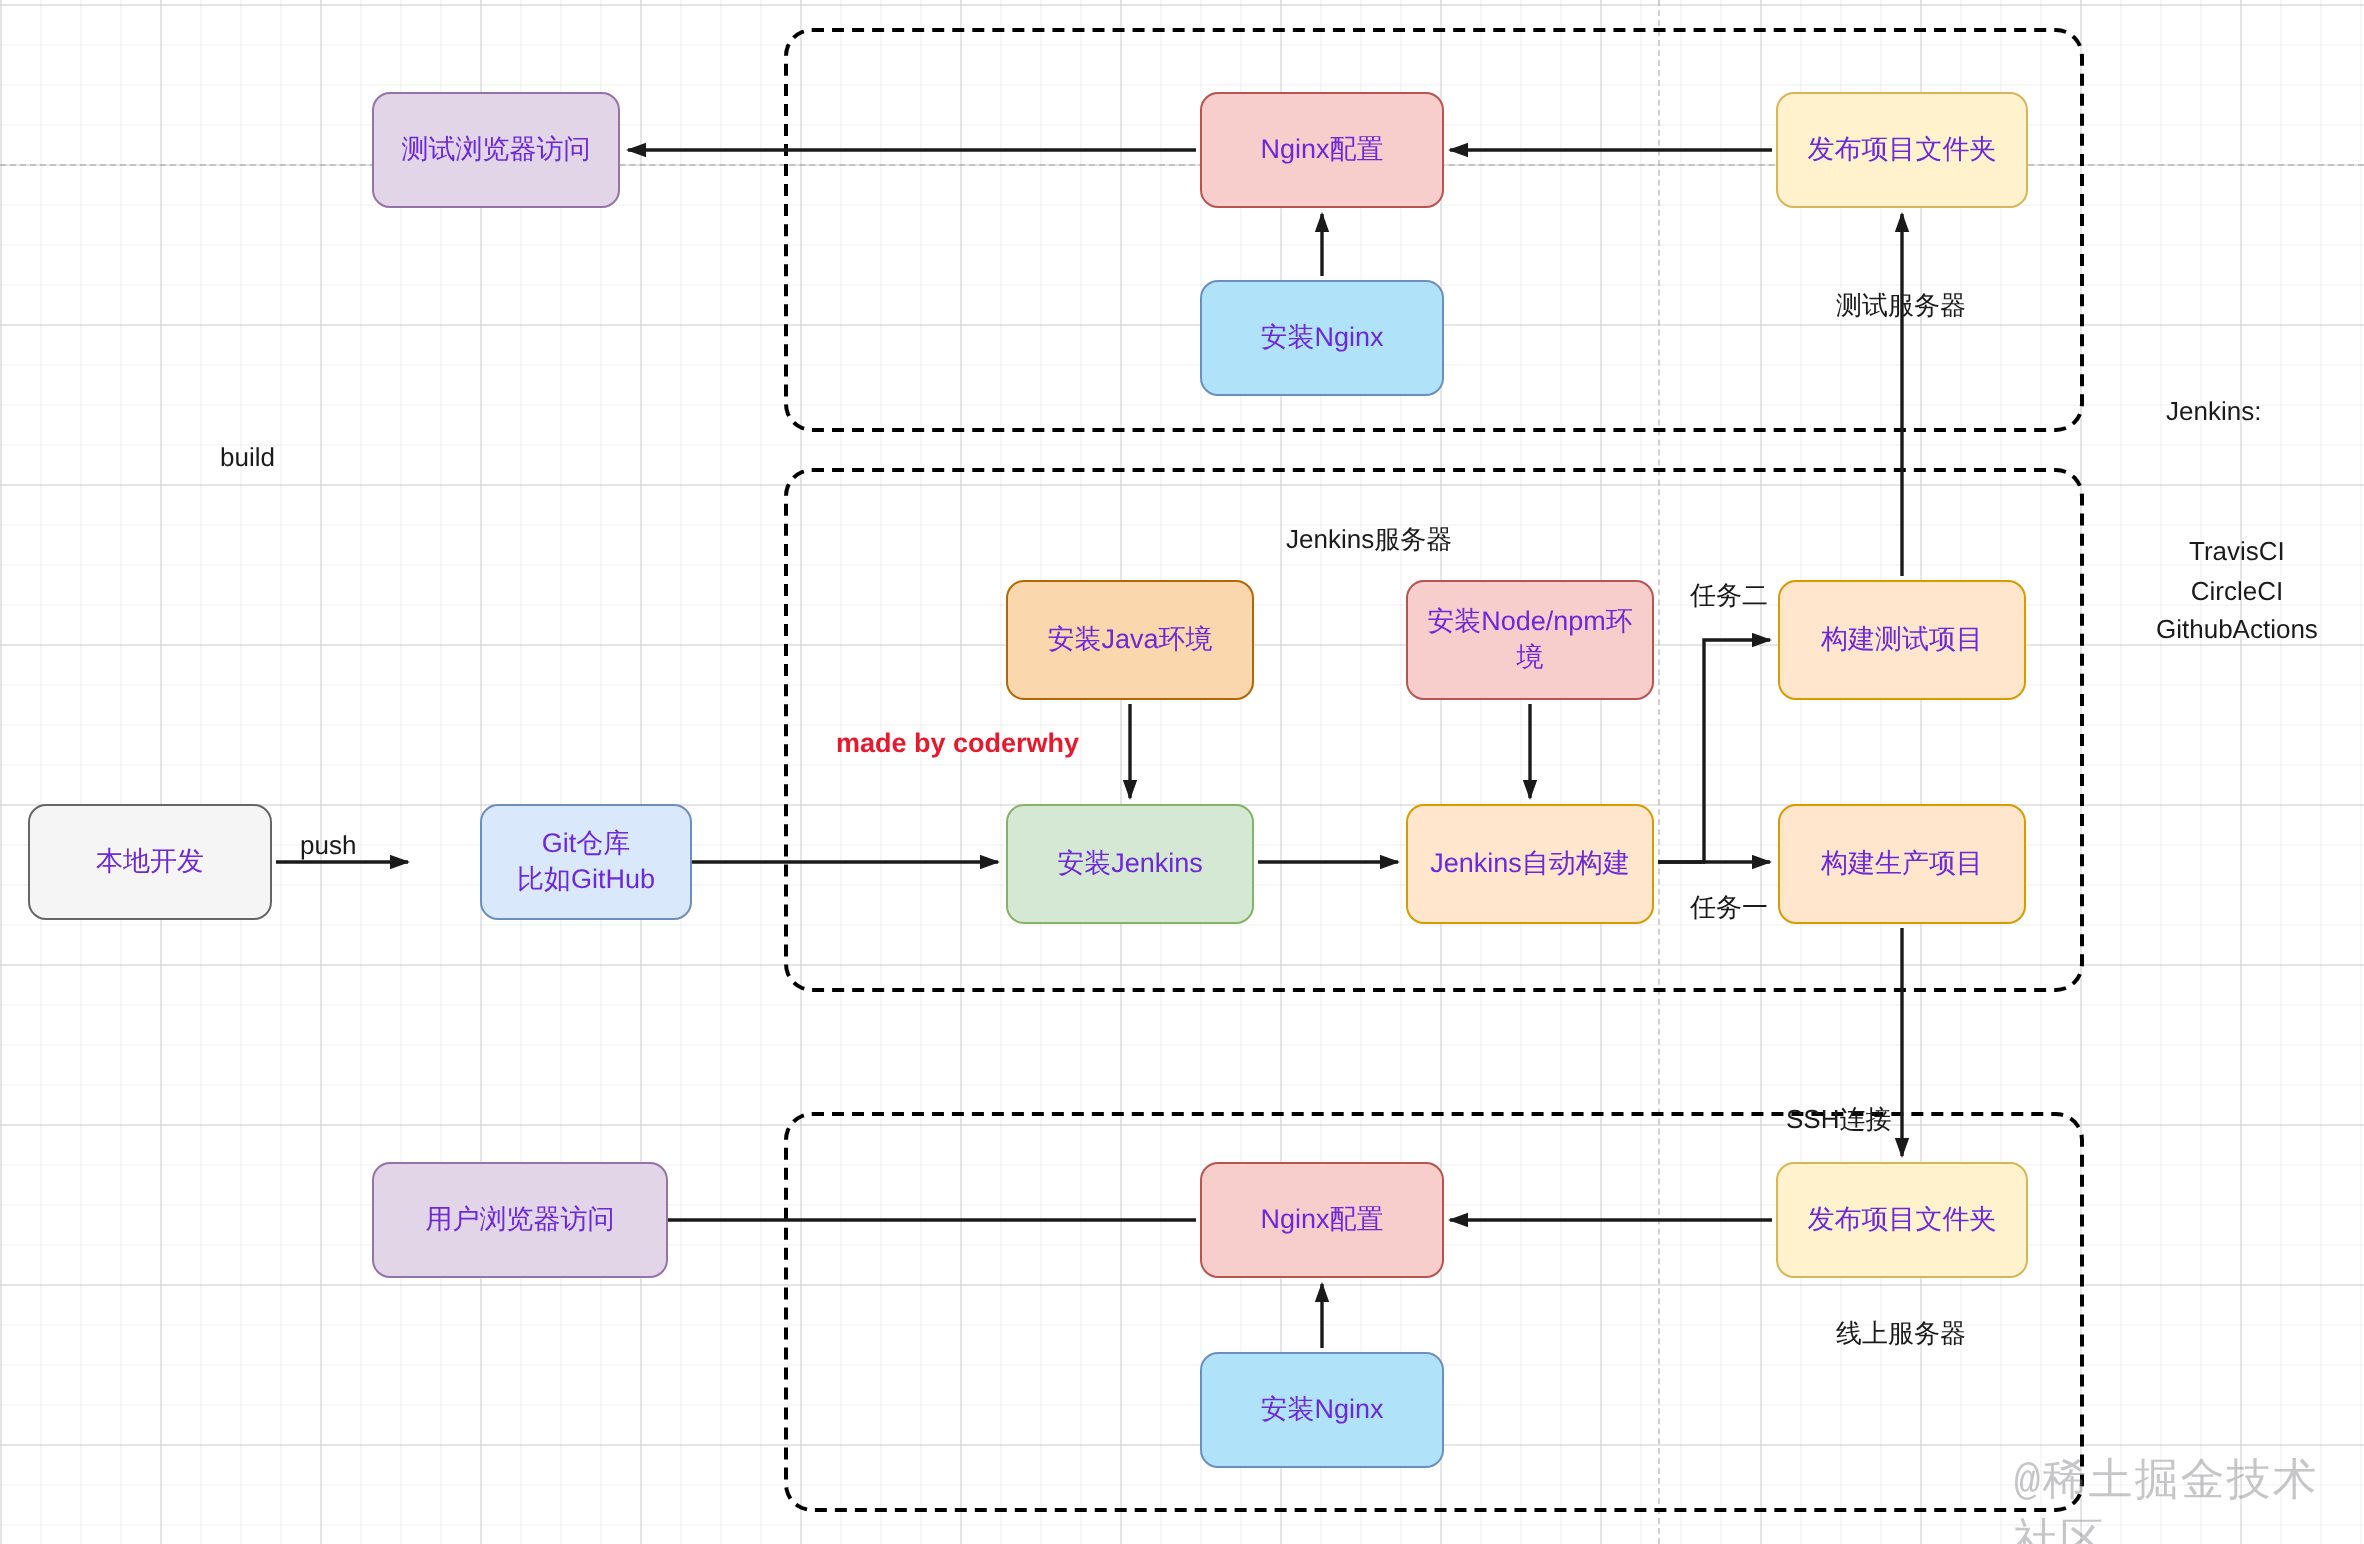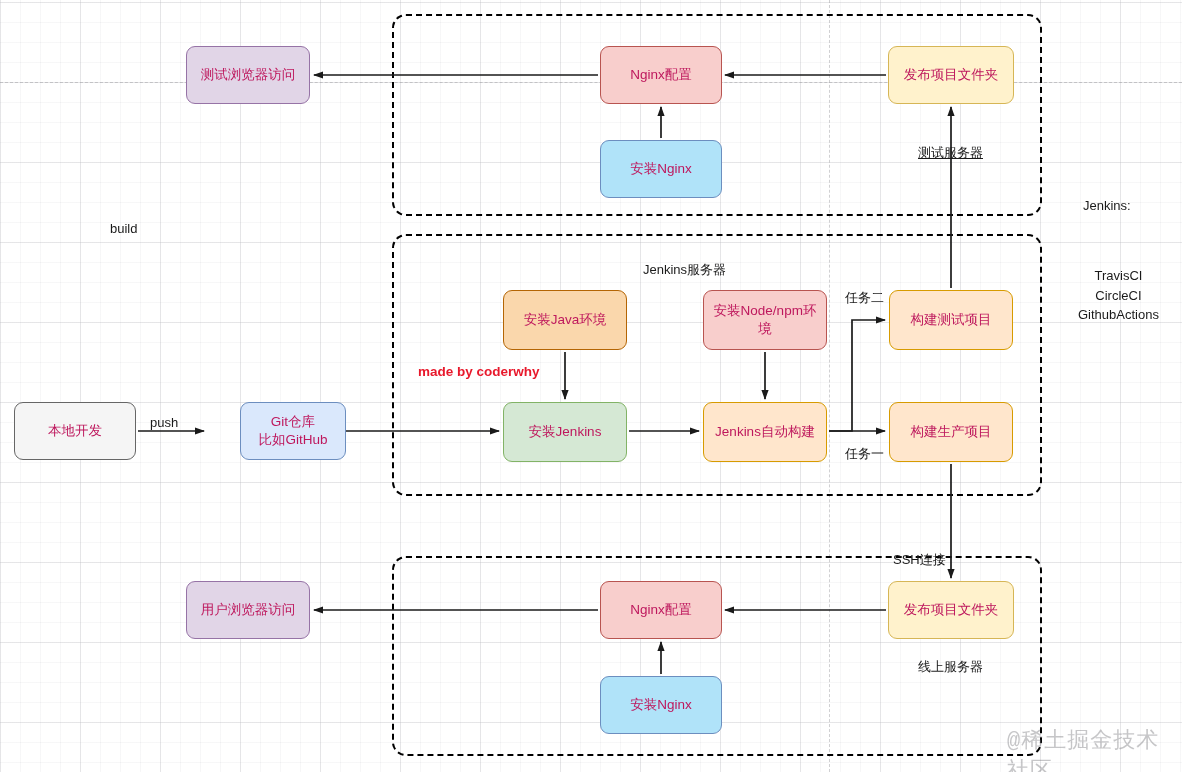--- a/index.html
+++ b/index.html
@@ -53,21 +53,21 @@
     position: absolute;
     box-sizing: border-box;
     border-radius: 9px;
     border-width: 1.4px;
     border-style: solid;
     display: flex;
     align-items: center;
     justify-content: center;
     text-align: center;
     font-size: 13.5px;
-    color: #be185d;
+    color: #6d28d9;
     line-height: 1.35;
     padding: 2px 4px;
     white-space: pre-line;
   }
 
   .free-label {
     position: absolute;
     font-size: 13px;
     color: #1a1a1a;
     white-space: pre-line;
@@ -166,33 +166,33 @@
 
   <div class="node" style="left:889px; top:290px; width:124px; height:60px; background:#ffe6cc; border-color:#d79b00;">构建测试项目</div>
 
   <div class="node" style="left:889px; top:402px; width:124px; height:60px; background:#ffe6cc; border-color:#d79b00;">构建生产项目</div>
 
   <div class="node" style="left:14px; top:402px; width:122px; height:58px; background:#f5f5f5; border-color:#666666;">本地开发</div>
 
   <div class="node" style="left:208px; top:402px; width:106px; height:58px; background:#dae8fc; border-color:#6c8ebf;margin-left:32px;">Git仓库
 比如GitHub</div>
 
-  <div class="node" style="left:186px; top:581px; width:124px; height:58px; background:#e1d5e7; border-color:#9673a6;">用户浏览器访问</div>
+  <div class="node" style="left:186px; top:581px; width:148px; height:58px; background:#e1d5e7; border-color:#9673a6;">用户浏览器访问</div>
 
   <div class="node" style="left:600px; top:581px; width:122px; height:58px; background:#f8cecc; border-color:#b85450;">Nginx配置</div>
 
   <div class="node" style="left:600px; top:676px; width:122px; height:58px; background:#b0e3f9; border-color:#6c8ebf;">安装Nginx</div>
 
   <div class="node" style="left:888px; top:581px; width:126px; height:58px; background:#fff2cc; border-color:#d6b656;">发布项目文件夹</div>
 
   <div class="free-label" style="left:150px; top:401px;margin-top:12px;">push</div>
 
   <div class="free-label" style="left:110px; top:219px;">build</div>
 
-  <div class="free-label" style="left:918px; top:143px;text-decoration:underline;">测试服务器</div>
+  <div class="free-label" style="left:918px; top:143px;">测试服务器</div>
 
   <div class="free-label" style="left:643px; top:260px;">Jenkins服务器</div>
 
   <div class="free-label" style="left:845px; top:288px;">任务二</div>
 
   <div class="free-label" style="left:845px; top:444px;">任务一</div>
 
   <div class="free-label" style="left:893px; top:522px;margin-top:28px;">SSH连接</div>
 
   <div class="free-label" style="left:918px; top:657px;">线上服务器</div>

